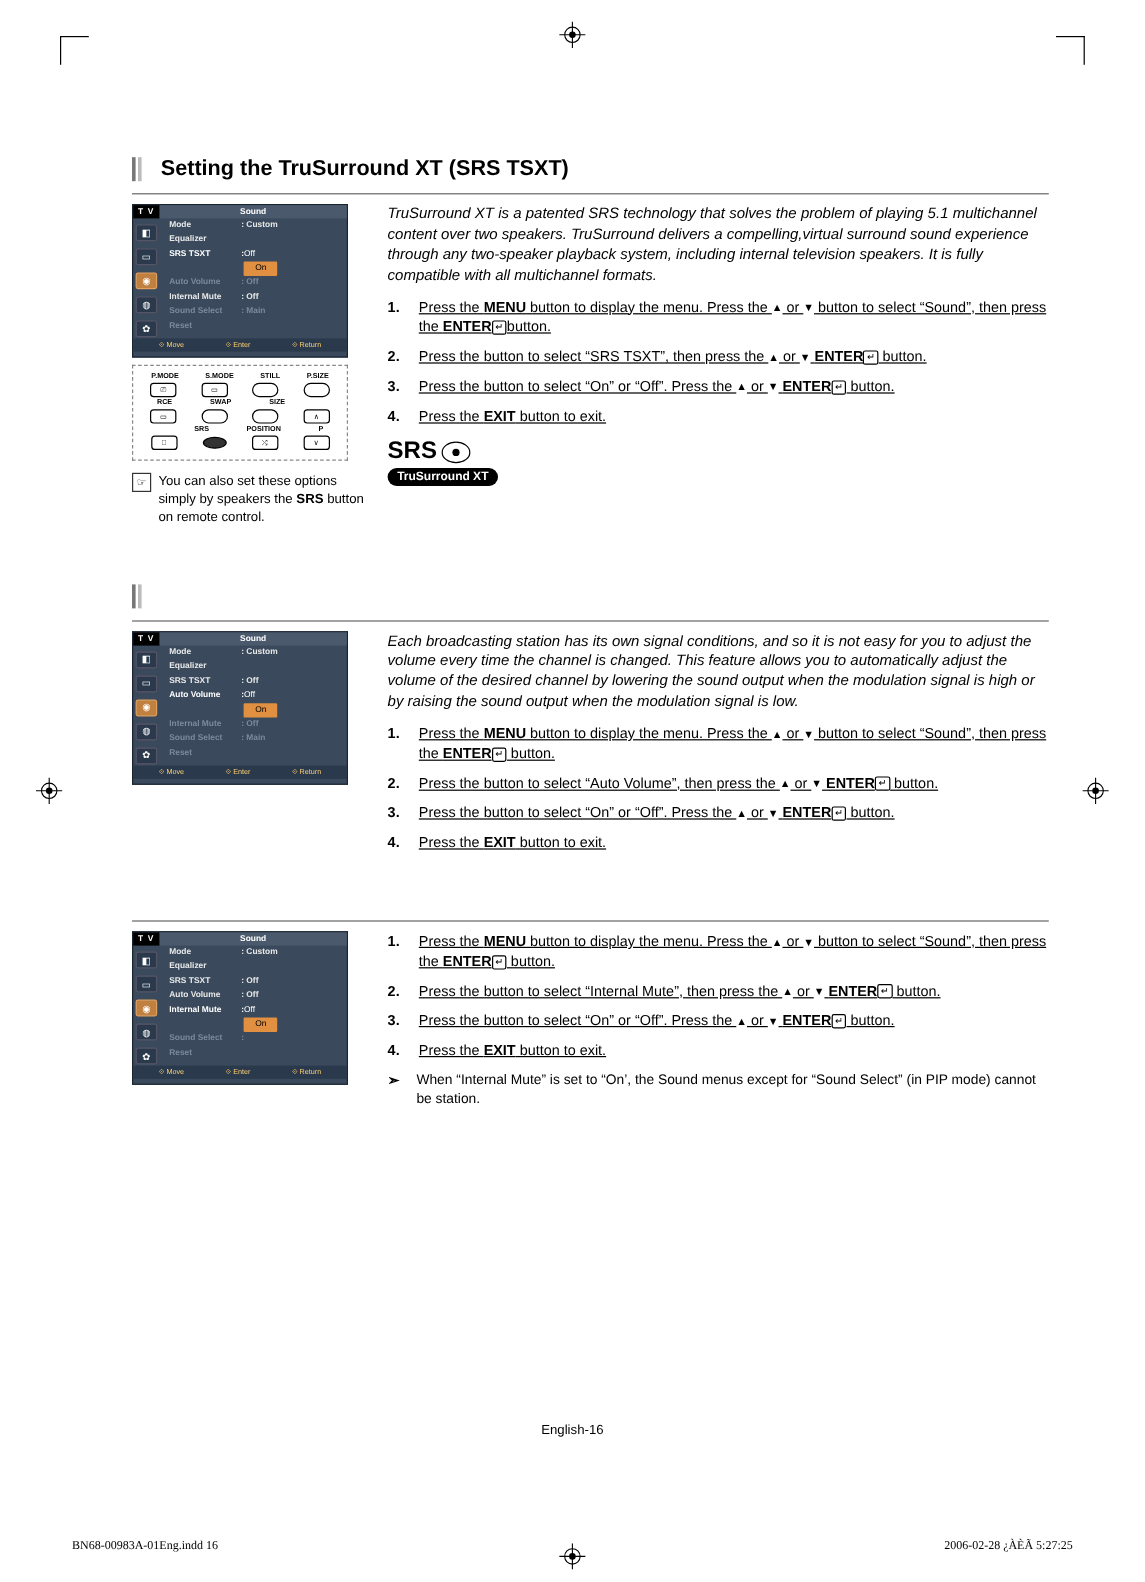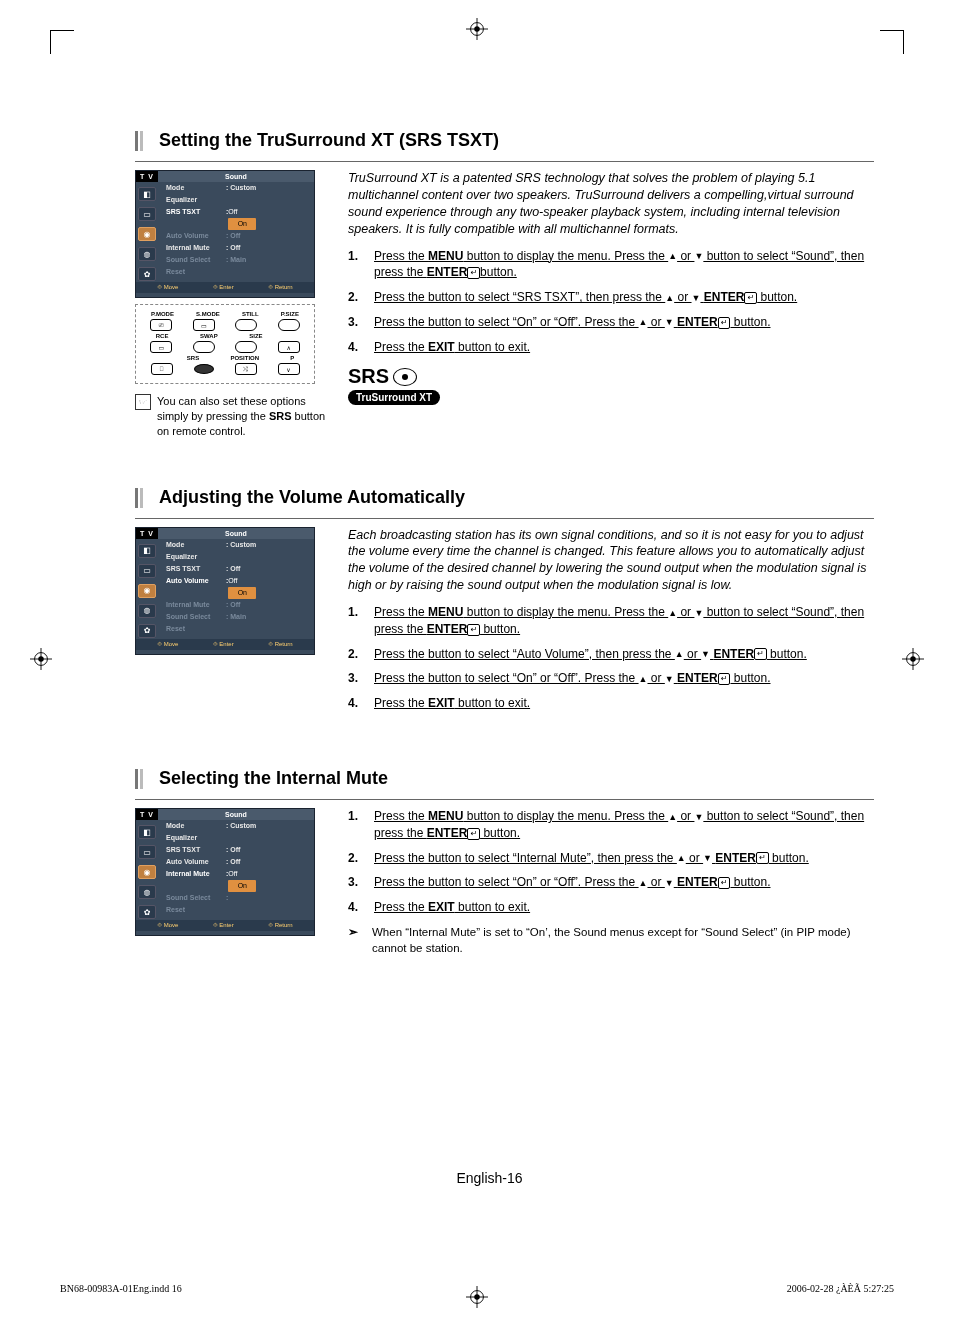--- a/index.html
+++ b/index.html
@@ -1,17 +1,17 @@
 <!DOCTYPE html>
 <html><head>
 <meta charset="utf-8">
 <style>
   * { box-sizing: border-box; margin: 0; padding: 0; }
   body { font-family: Arial, Helvetica, sans-serif; font-size: 12px; color: #000; background: #fff; width: 954px; position: relative; }
-  .page { padding: 130px 80px 76px 110px; position: relative; min-height: 1318px; margin-left: 25px; }
+  .page { padding: 130px 80px 76px 110px; position: relative; min-height: 1318px; }
   .crop-corner { position: absolute; width: 24px; height: 24px; border-color: #000; }
   .crop-tl { top: 30px; left: 50px; border-top: 1px solid #000; border-left: 1px solid #000; }
   .crop-tr { top: 30px; right: 50px; border-top: 1px solid #000; border-right: 1px solid #000; }
   .reg-mark { position: absolute; width: 22px; height: 22px; }
   .reg-mark svg { width: 100%; height: 100%; }
   .reg-top { top: 18px; left: 50%; transform: translateX(-50%); }
   .reg-left { top: 50%; left: 30px; transform: translateY(-50%); }
   .reg-right { top: 50%; right: 30px; transform: translateY(-50%); }
   .reg-bottom { bottom: 10px; left: 50%; transform: translateX(-50%); }
 
@@ -69,21 +69,21 @@
   .srs-logo .circ .dot{width:6px;height:6px;border-radius:50%;background:#000;}
   .srs-logo .pill{ background:#000; color:#fff; font-size:10px; font-weight:bold; border-radius:10px; padding:2px 6px; text-align:center; margin-top:2px;}
   .srs-text { font-size:11.5px; line-height:1.35;}
 
   .circ-inline{ display:inline-flex; width:18px;height:12px;border:1px solid #000;border-radius:50%;align-items:center;justify-content:center;vertical-align:middle;}
   .circ-inline .dot{width:4px;height:4px;border-radius:50%;background:#000;}
 
   .sub-note{ display:flex; gap:10px; font-size:11.5px; margin-top:8px; line-height:1.4;}
   .sub-note .chev{ font-weight:bold; font-size:12px; flex:0 0 14px;}
 
-  .footer-center{ position:absolute; bottom:132px; left:0; right:0; text-align:center; font-size:14px;}
+  .footer-center{ position:absolute; bottom:120px; left:0; right:0; text-align:center; font-size:11px;}
   .footer-line{ position:absolute; bottom:24px; left:60px; right:60px; display:flex; justify-content:space-between; font-size:10px; font-family:"Times New Roman",serif;}
 </style>
 </head>
 <body>
 
 <div class="crop-corner crop-tl"></div>
 <div class="crop-corner crop-tr"></div>
 <div class="reg-mark reg-top"><svg viewBox="0 0 24 24">
       <circle cx="12" cy="12" r="7" fill="none" stroke="#000" stroke-width="1"></circle>
       <circle cx="12" cy="12" r="3" fill="#000"></circle>
@@ -205,21 +205,21 @@
             </div>
             <div class="r-row">
               <span class="r-btn">⎕</span>
               <span class="r-btn ellipse filled"></span>
               <span class="r-btn">⤭</span>
               <span class="r-btn">∨</span>
             </div>
           </div>
         <div class="note">
           <span class="note-icon">☞</span>
-          <span><span>You can also set these options simply by pressing the </span><span class="b">SRS</span><span> button on remote control.</span></span>
+          <span><span>You can also set these options simply by speakers the </span><span class="b">SRS</span><span> button on remote control.</span></span>
         </div>
       </div>
       <div class="col-right">
         <p class="intro">TruSurround XT is a patented SRS technology that solves the problem of playing 5.1 multichannel content over two speakers. TruSurround delivers a compelling,virtual surround sound experience through any two-speaker playback system, including internal television speakers. It is fully compatible with all multichannel formats.</p>
         <ol class="steps">
             <li>Press the <span class="b">MENU</span> button to display the menu. Press the  <span class="arrow">▲</span> or <span class="arrow">▼</span>  button to select “Sound”, then press the <span class="b">ENTER</span><span class="enter-icon">↵</span>button.</li>
             <li>Press the  button to select “SRS TSXT”, then press the  <span class="arrow">▲</span> or <span class="arrow">▼</span> <span class="b">ENTER</span><span class="enter-icon">↵</span> button.</li>
             <li>Press the  button to select “On” or “Off”. Press the  <span class="arrow">▲</span> or <span class="arrow">▼</span> <span class="b">ENTER</span><span class="enter-icon">↵</span> button.</li>
             <li>Press the <span class="b">EXIT</span> button to exit.</li>
           </ol>
@@ -237,21 +237,20 @@
       </div>
     </div>
   </div>
 
   <div class="section">
     <div class="section-head">
       <div class="head-mark">
           <span class="b1"></span>
           <span class="b2"></span>
         </div>
-      <h2>Adjusting the Volume Automatically</h2>
     </div>
     <hr class="hr">
     <div class="section-body">
       <div class="col-left">
         <div class="osd">
             <div class="osd-header">
               <div class="osd-tv">T V</div>
               <div class="osd-title">Sound</div>
             </div>
             <div class="osd-icons">
@@ -306,27 +305,20 @@
             <li>Press the <span class="b">MENU</span> button to display the menu. Press the  <span class="arrow">▲</span> or <span class="arrow">▼</span>  button to select “Sound”, then press the <span class="b">ENTER</span><span class="enter-icon">↵</span> button.</li>
             <li>Press the  button to select “Auto Volume”, then press the  <span class="arrow">▲</span> or <span class="arrow">▼</span> <span class="b">ENTER</span><span class="enter-icon">↵</span> button.</li>
             <li>Press the  button to select “On” or “Off”. Press the  <span class="arrow">▲</span> or <span class="arrow">▼</span> <span class="b">ENTER</span><span class="enter-icon">↵</span> button.</li>
             <li>Press the <span class="b">EXIT</span> button to exit.</li>
           </ol>
       </div>
     </div>
   </div>
 
   <div class="section">
-    <div class="section-head">
-      <div class="head-mark">
-          <span class="b1"></span>
-          <span class="b2"></span>
-        </div>
-      <h2>Selecting the Internal Mute</h2>
-    </div>
     <hr class="hr">
     <div class="section-body">
       <div class="col-left">
         <div class="osd">
             <div class="osd-header">
               <div class="osd-tv">T V</div>
               <div class="osd-title">Sound</div>
             </div>
             <div class="osd-icons">
               <div class="ic">◧</div>

